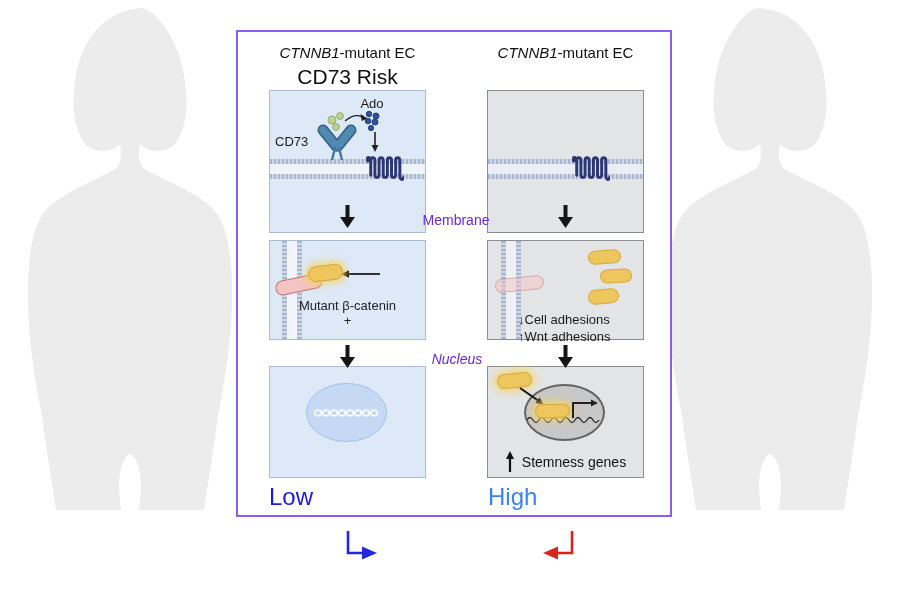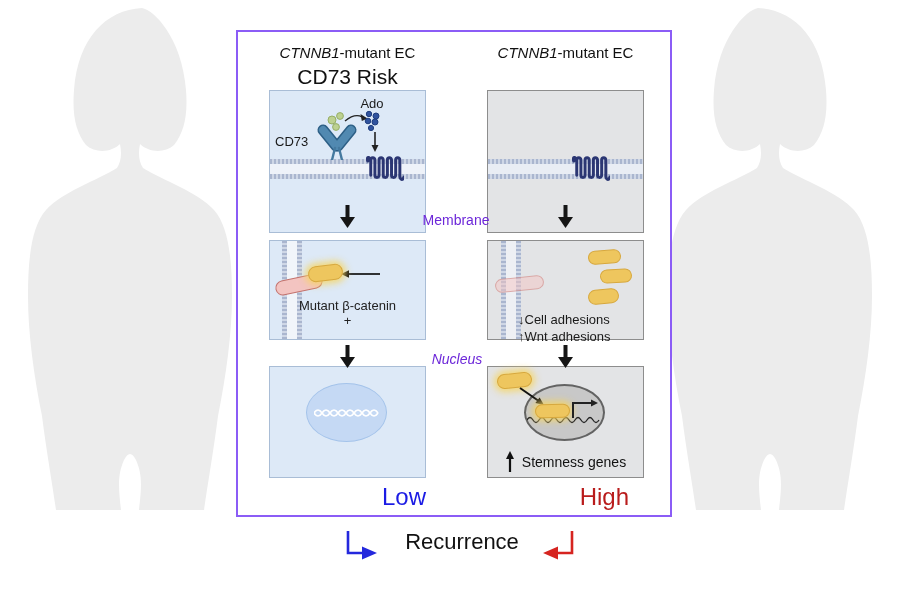--- a/index.html
+++ b/index.html
@@ -43,22 +43,22 @@
   .nuc-b{position:absolute;left:36px;top:16px;width:81px;height:59px;border-radius:50%;
          background:#c5d9f4;border:1.6px solid #a4c3ea;box-sizing:border-box;}
   .nuc-g{position:absolute;left:36px;top:17px;width:81px;height:57px;border-radius:50%;
          background:#c8c8c8;border:2px solid #636363;box-sizing:border-box;}
   .t-center{position:absolute;left:0;width:100%;text-align:center;color:#222;}
   .flow{position:absolute;width:17px;height:23px;}
   .fa1{left:101px;top:173px;} .fb1{left:319px;top:173px;}
   .fa2{left:101px;top:313px;} .fb2{left:319px;top:313px;}
   .slabel{position:absolute;width:120px;text-align:center;font-size:14px;color:#6d28d9;}
   .sl-mem{left:158px;top:180px;} .sl-nuc{left:159px;top:319px;font-style:italic;}
-  .outcome{position:absolute;width:157px;text-align:right;top:451px;font-size:24px;}
-  .out-low{left:31px;color:#1b1be4;} .out-high{left:234px;color:#b91c1c;}
+  .outcome{position:absolute;width:157px;text-align:left;top:451px;font-size:24px;}
+  .out-low{left:31px;color:#1b1be4;} .out-high{left:250px;color:#3b82f6;}
   .footer{position:absolute;left:381px;top:528px;width:162px;text-align:center;
           font-size:22px;line-height:28px;color:#111;z-index:3;}
   .elbow{position:absolute;z-index:3;}
   .el-blue{left:338px;top:529px;} .el-red{left:540px;top:529px;}
   .stem-row{position:absolute;left:0;width:100%;top:84px;display:flex;justify-content:center;
             align-items:center;gap:7px;}
   .stem-row span{font-size:14px;color:#111;}
   svg{display:block;}
 </style>
 </head>
@@ -232,16 +232,15 @@
 
   <svg class="elbow el-blue" width="42" height="34">
     <path d="M10,2 L10,24 L25,24" fill="none" stroke="#2428dd" stroke-width="2.6"></path>
     <polygon points="24,17.5 24,30.5 39,24" fill="#2428dd"></polygon>
   </svg>
   <svg class="elbow el-red" width="42" height="34">
     <path d="M32,2 L32,24 L17,24" fill="none" stroke="#d62420" stroke-width="2.6"></path>
     <polygon points="18,17.5 18,30.5 3,24" fill="#d62420"></polygon>
   </svg>
   <div class="footer">
-    <div>Recurrence</div>
   </div>
 
 </div>
 
 </body></html>

